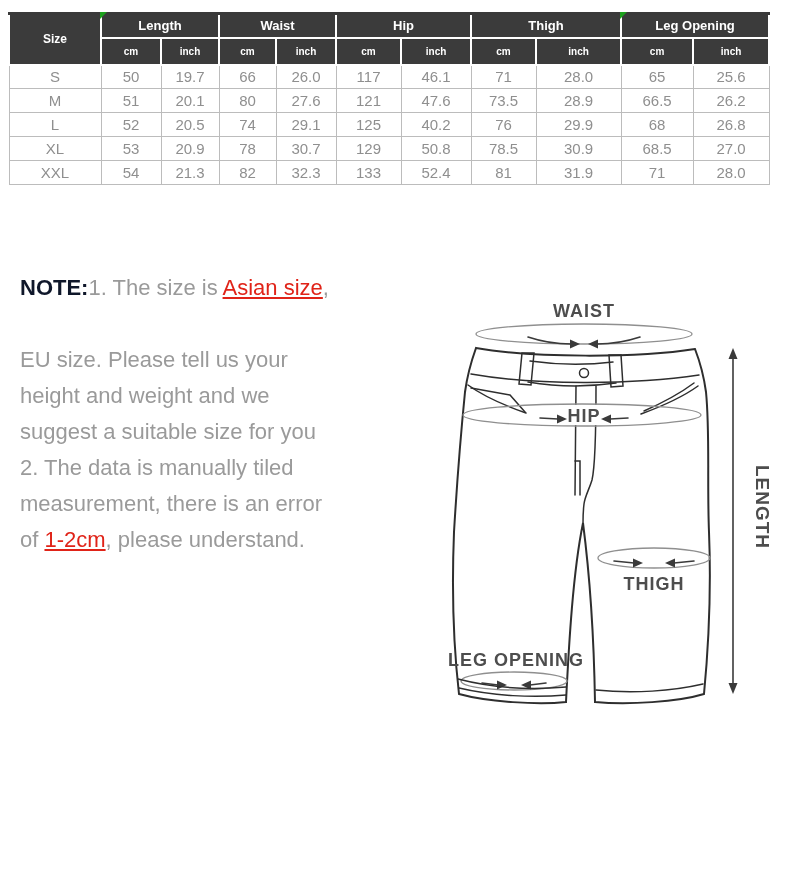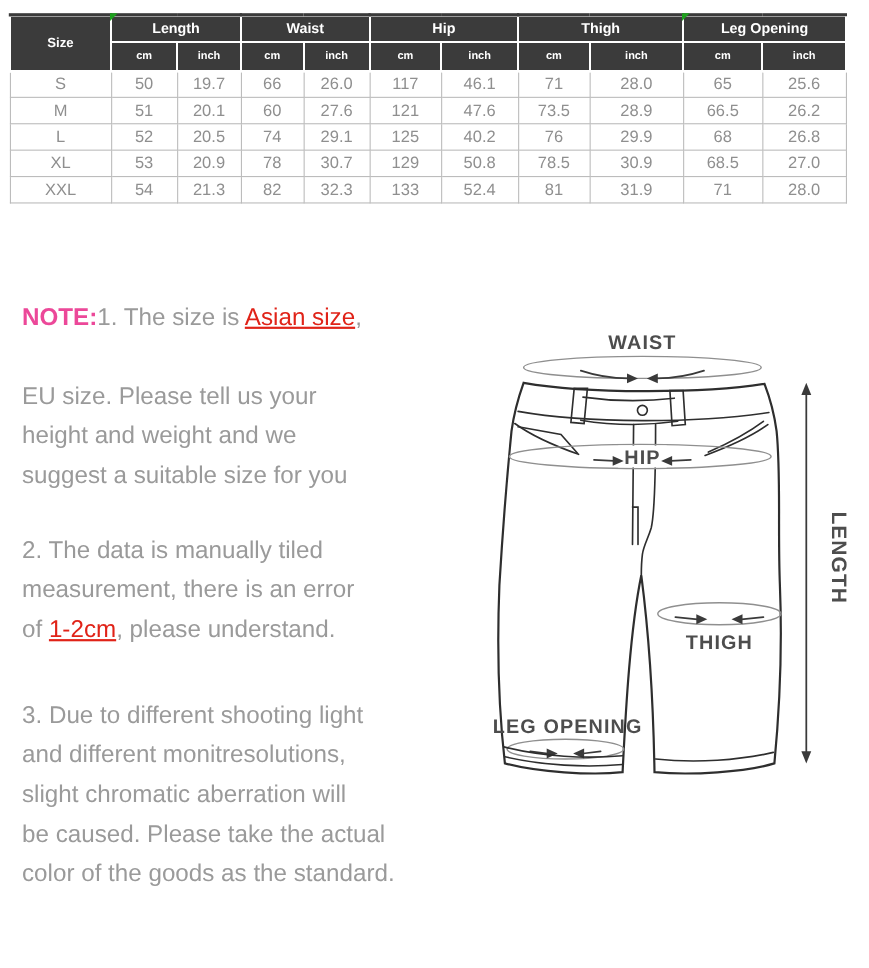--- a/index.html
+++ b/index.html
@@ -30,23 +30,23 @@
   .marker {
     position:absolute; top:-3px; left:-2px; width:0; height:0;
     border-top:7px solid #1da11d; border-right:7px solid transparent;
   }
 
   
   .notes {
     position:absolute; left:20px; top:270px; width:432px;
     color:#9a9a9a; font-size:22px; line-height:36px;
   }
-  .notes p.n2 { margin-top:32px; }
+  .notes p.n2 { }
   .notes p.n3 { margin-top:42px; }
-  .notes strong { color:#ec4899; }
+  .notes strong { color:#0f172a; }
   .red { color:#e02318;text-decoration:underline; }
 
   
   .diagram { position:absolute; left:438px; top:282px; }
   .diagram text {
     font-family:"Liberation Sans", sans-serif; font-weight:bold;
     fill:#4d4d4d; letter-spacing:1px;
   }
   .outline { fill:none; stroke:#2e2e2e; stroke-width:2;   stroke-linecap:round; }
   .detail  { fill:none; stroke:#2e2e2e; stroke-width:1.5; stroke-linecap:round; }
@@ -102,21 +102,21 @@
     <td>46.1</td>
     <td>71</td>
     <td>28.0</td>
     <td>65</td>
     <td>25.6</td>
   </tr>
   <tr>
     <td>M</td>
     <td>51</td>
     <td>20.1</td>
-    <td>60</td>
+    <td>80</td>
     <td>27.6</td>
     <td>121</td>
     <td>47.6</td>
     <td>73.5</td>
     <td>28.9</td>
     <td>66.5</td>
     <td>26.2</td>
   </tr>
   <tr>
     <td>L</td>
@@ -166,27 +166,20 @@
     <br>
     <span>EU size. Please tell us your</span><br>
     <span>height and weight and we</span><br>
     <span>suggest a suitable size for you</span>
   </p>
   <p class="n2">
     <span>2. The data is manually tiled</span><br>
     <span>measurement, there is an error</span><br>
     <span>of </span><span class="red">1-2cm</span><span>, please understand.</span>
   </p>
-  <p class="n3">
-    <span>3. Due to different shooting light</span><br>
-    <span>and different monitresolutions,</span><br>
-    <span>slight chromatic aberration will</span><br>
-    <span>be caused. Please take the actual</span><br>
-    <span>color of the goods as the standard.</span>
-  </p>
 </div>
 
 <svg class="diagram" width="348" height="448" viewBox="0 0 348 448">
 
   <ellipse class="soft" cx="146" cy="52" rx="108" ry="10"></ellipse>
   <path class="arrowln" d="M 90,55 C 105,60 120,62 133,62"></path>
   <polygon class="ah" points="132,57.5 142,62 132,66.5"></polygon>
   <path class="arrowln" d="M 202,55 C 187,60 172,62 159,62"></path>
   <polygon class="ah" points="160,57.5 150,62 160,66.5"></polygon>
 

